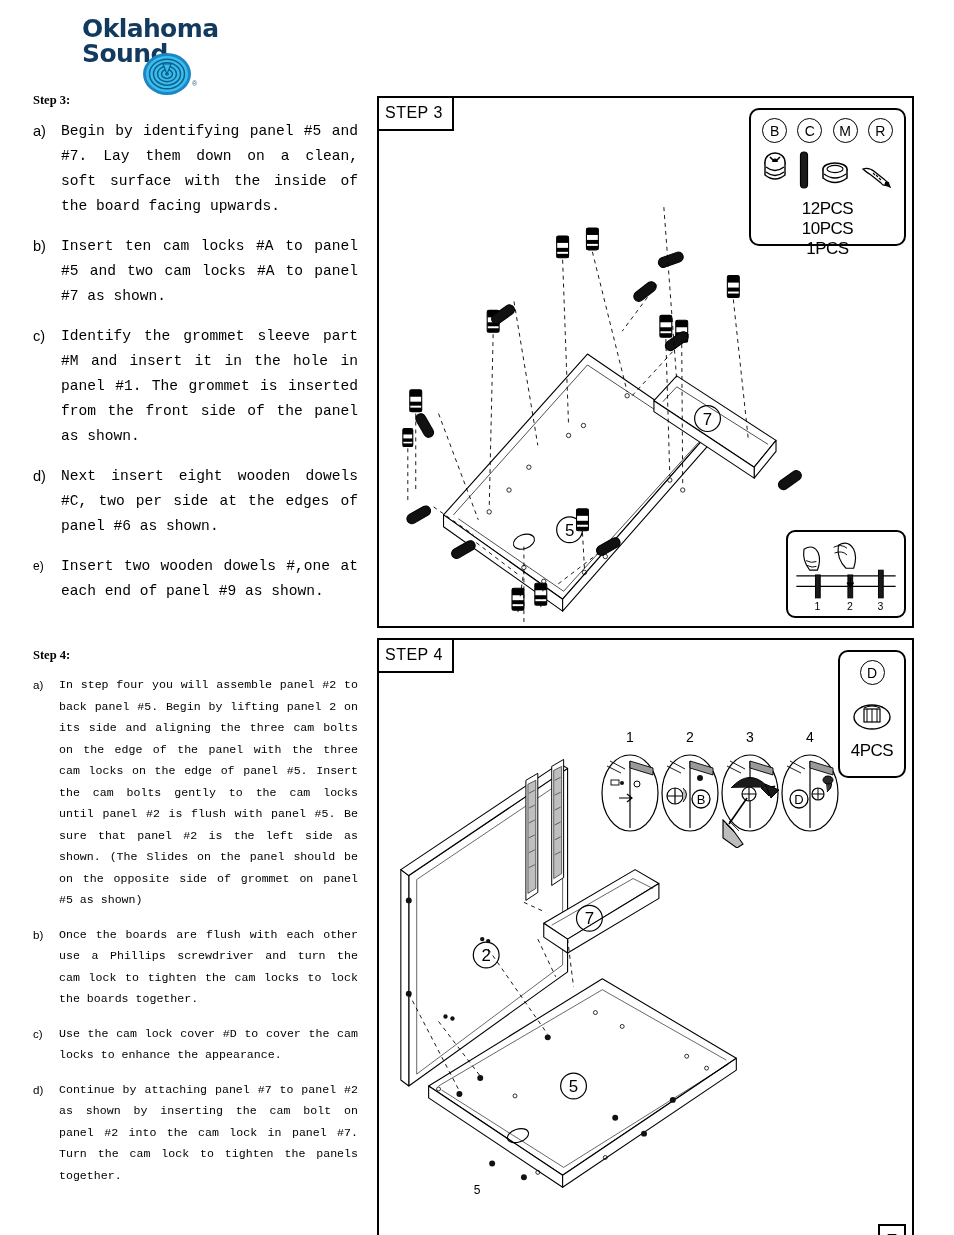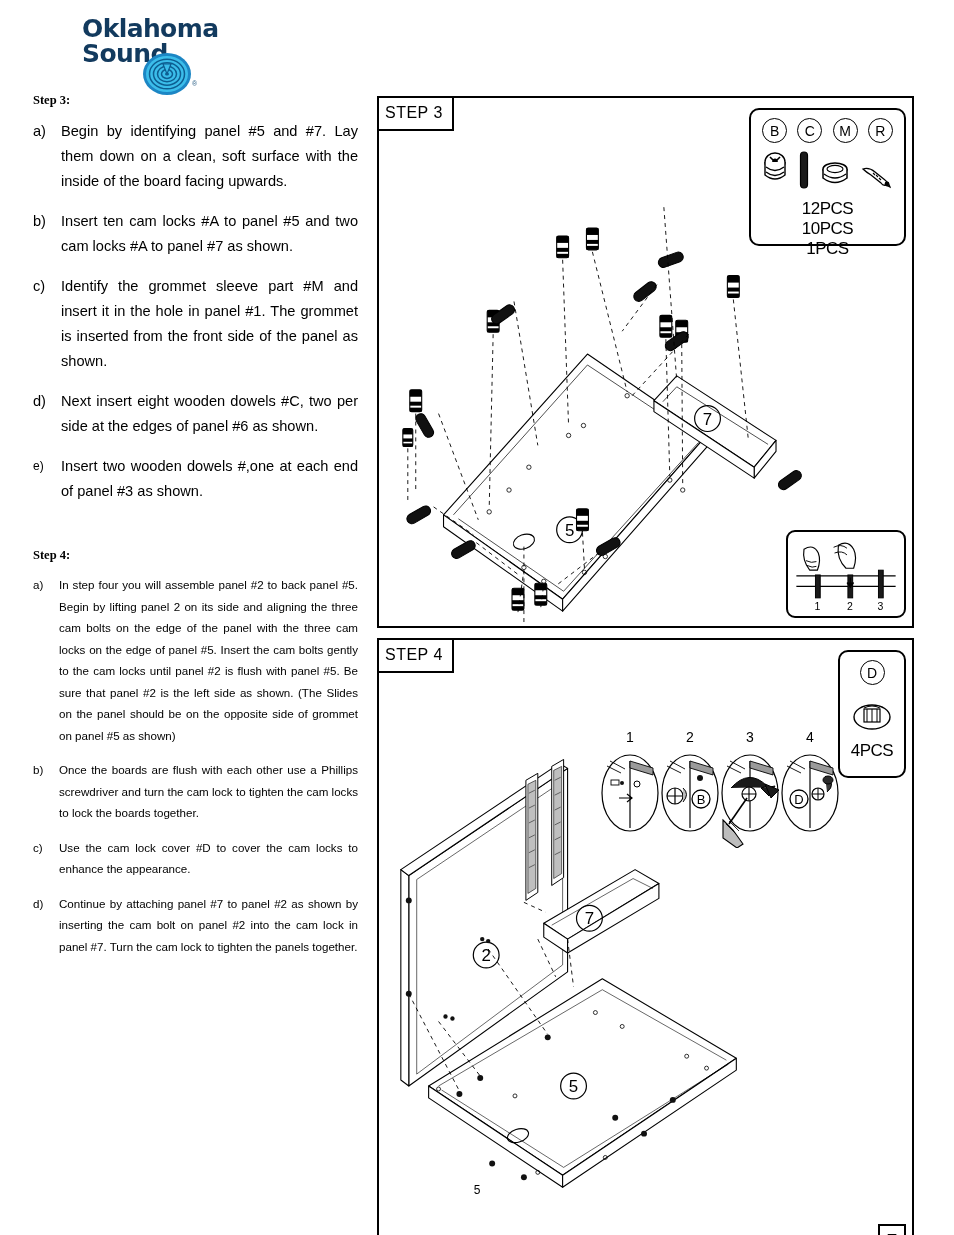--- a/index.html
+++ b/index.html
@@ -57,20 +57,21 @@
   }
   .item .mark {
     width: 26px;
     flex: 0 0 26px;
     text-align: left;
   }
   .item .body {
     flex: 1 1 auto;
     text-align: justify;
     text-justify: inter-word;
+    font-family: Liberation Mono, monospace;
   }
   
   #step3-list .item { font-size: 14.6px; line-height: 25px; margin-bottom: 15px; }
   #step3-list .item .mark { width: 28px; flex: 0 0 28px; }
   #step3-list .item.small { font-size: 14.6px; }
   #step3-list .item.small .mark { font-size: 12px; }
 
   
   #step4-list .item { font-size: 11.6px; line-height: 21.5px; margin-bottom: 13px; }
   #step4-list .item .mark { width: 26px; flex: 0 0 26px; }
@@ -216,21 +217,21 @@
     <div class="item">
       <div class="mark">c)</div>
       <div class="body">Identify the grommet sleeve part #M and insert it in the hole in panel #1. The grommet is inserted from the front side of the panel as shown.</div>
     </div>
     <div class="item">
       <div class="mark">d)</div>
       <div class="body">Next insert eight wooden dowels #C, two per side at the edges of panel #6 as shown.</div>
     </div>
     <div class="item small">
       <div class="mark">e)</div>
-      <div class="body">Insert  two wooden dowels #,one at each end of panel #3 as shown.</div>
+      <div class="body">Insert  two wooden dowels #,one at each end of panel #9 as shown.</div>
     </div>
   </div>
 
   <div class="step-heading" id="step4-heading">Step 4:</div>
 
   <div id="step4-list">
     <div class="item">
       <div class="mark">a)</div>
       <div class="body">In step four you will assemble panel #2 to back panel #5. Begin by lifting panel 2 on its side and aligning the three cam bolts on the edge of the panel with the  three cam locks on the edge of panel #5.  Insert the cam bolts gently to the cam locks until panel #2 is flush with panel #5. Be sure that panel #2 is the left side as shown. (The Slides on the panel should be on the opposite side of grommet on panel #5 as shown)</div>
     </div>

